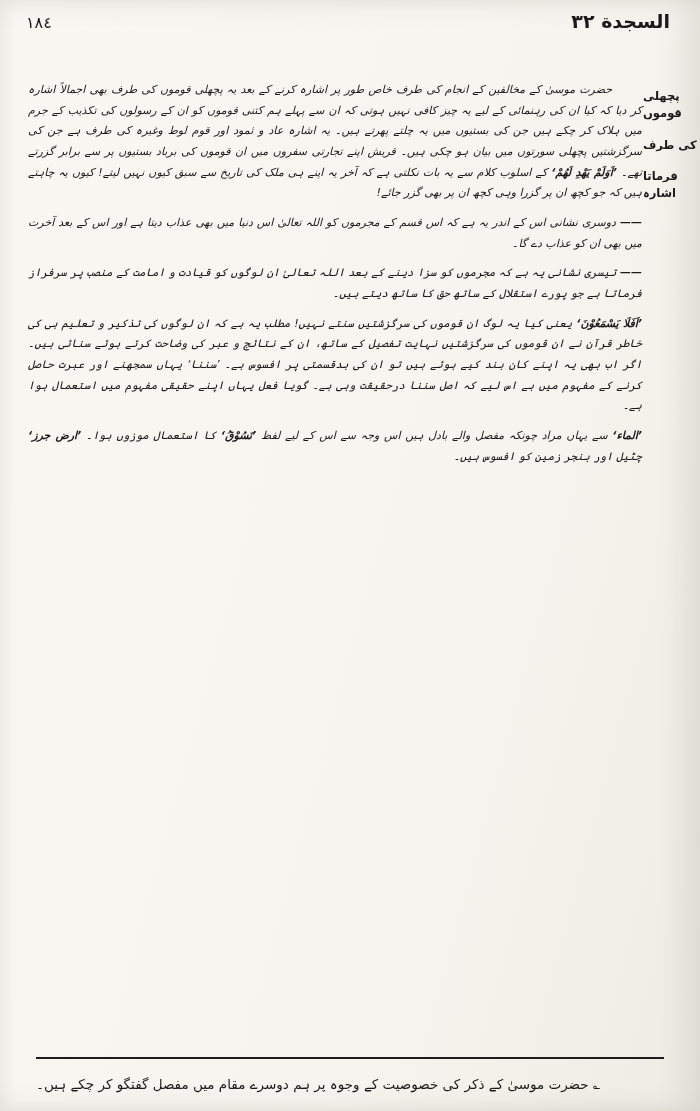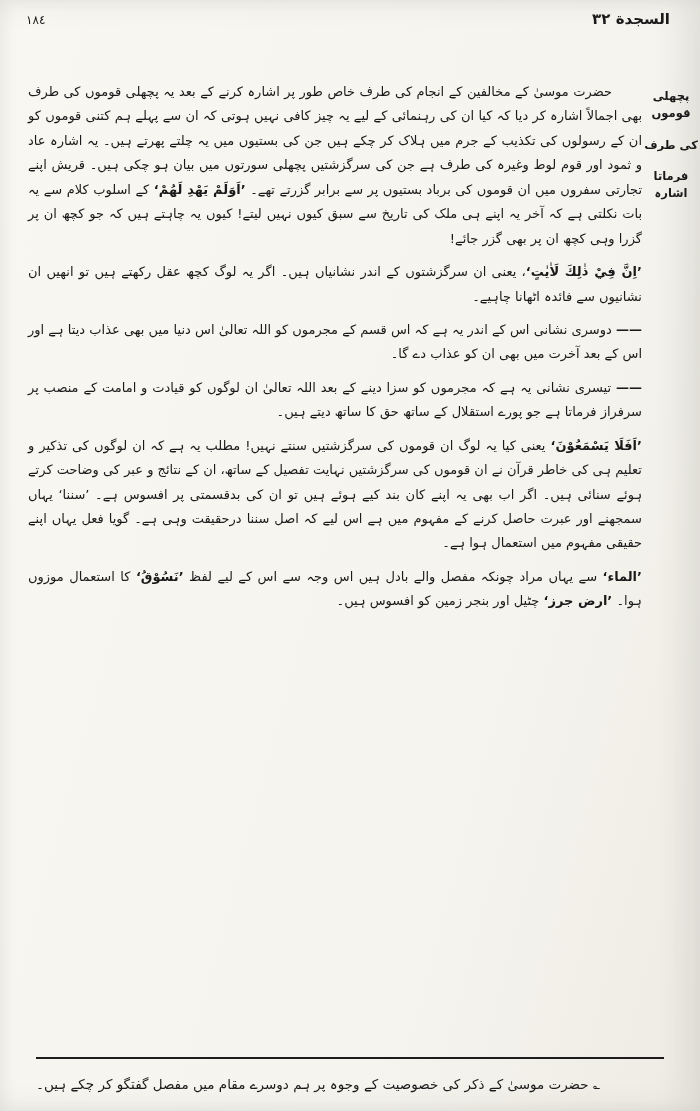--- a/index.html
+++ b/index.html
@@ -17,40 +17,41 @@
     direction: rtl;
     overflow: hidden;
   }
   .page-header {
     position: absolute;
     top: 10px; left: 26px; right: 30px;
     display: flex;
     justify-content: space-between;
     align-items: baseline;
   }
-  .surah { font-size: 15px; font-weight: bold; letter-spacing: 0; }
-  .page-num { font-size: 12px; }
+  .surah { font-size: 19px; font-weight: bold; letter-spacing: 0; }
+  .page-num { font-size: 16px; }
   .margin-notes {
     position: absolute;
     top: 88px; right: 1px;
     width: 56px;
     font-size: 11.5px;
     line-height: 1.5;
-    text-align: center;
+    text-align: left;
   }
   .mnote { margin-bottom: 14px; font-weight: bold; }
   .content {
     position: absolute;
     top: 80px; right: 58px; left: 28px;
   }
   .para {
-    font-size: 13px;
+    font-size: 11px;
     line-height: 1.88;
     text-align: justify;
     margin: 0 0 9px 0;
+    font-style: italic;
   }
   .indent { text-indent: 30px; }
   .aq { font-weight: bold; }
   .dashmark { font-weight: bold; letter-spacing: -2px; }
   .verse {
     font-size: 18px;
     font-weight: bold;
     line-height: 2.15;
     text-align: justify;
     margin: 4px 4px 12px 0;
@@ -86,21 +87,20 @@
   <aside class="margin-notes">
     <div class="mnote">پچھلی قوموں</div>
     <div class="mnote">کی طرف</div>
     <div class="mnote">فرماتا اشارہ</div>
   </aside>
 
   <main class="content">
 
     <p class="para indent"><span>حضرت موسیٰ کے مخالفین کے انجام کی طرف خاص طور پر اشارہ کرنے کے بعد یہ پچھلی قوموں کی طرف بھی اجمالاً اشارہ کر دیا کہ کیا ان کی رہنمائی کے لیے یہ چیز کافی نہیں ہوتی کہ ان سے پہلے ہم کتنی قوموں کو ان کے رسولوں کی تکذیب کے جرم میں ہلاک کر چکے ہیں جن کی بستیوں میں یہ چلتے پھرتے ہیں۔ یہ اشارہ عاد و ثمود اور قوم لوط وغیرہ کی طرف ہے جن کی سرگزشتیں پچھلی سورتوں میں بیان ہو چکی ہیں۔ قریش اپنے تجارتی سفروں میں ان قوموں کی برباد بستیوں پر سے برابر گزرتے تھے۔ </span><span class="aq">’اَوَلَمْ يَهْدِ لَهُمْ‘</span><span> کے اسلوب کلام سے یہ بات نکلتی ہے کہ آخر یہ اپنے ہی ملک کی تاریخ سے سبق کیوں نہیں لیتے! کیوں یہ چاہتے ہیں کہ جو کچھ ان پر گزرا وہی کچھ ان پر بھی گزر جائے!</span></p>
 
-    <p class="para"><span class="aq">’اِنَّ فِيْ ذٰلِكَ لَاٰيٰتٍ‘</span><span>، یعنی ان سرگزشتوں کے اندر نشانیاں ہیں۔ اگر یہ لوگ کچھ عقل رکھتے ہیں تو انھیں ان نشانیوں سے فائدہ اٹھانا چاہیے۔</span></p>
 
 
     <p class="para"><span class="dashmark">——</span><span> دوسری نشانی اس کے اندر یہ ہے کہ اس قسم کے مجرموں کو اللہ تعالیٰ اس دنیا میں بھی عذاب دیتا ہے اور اس کے بعد آخرت میں بھی ان کو عذاب دے گا۔</span></p>
 
     <p class="para"><span class="dashmark">——</span><span> تیسری نشانی یہ ہے کہ مجرموں کو سزا دینے کے بعد اللہ تعالیٰ ان لوگوں کو قیادت و امامت کے منصب پر سرفراز فرماتا ہے جو پورے استقلال کے ساتھ حق کا ساتھ دیتے ہیں۔</span></p>
 
     <p class="para"><span class="aq">’اَفَلَا يَسْمَعُوْنَ‘</span><span> یعنی کیا یہ لوگ ان قوموں کی سرگزشتیں سنتے نہیں! مطلب یہ ہے کہ ان لوگوں کی تذکیر و تعلیم ہی کی خاطر قرآن نے ان قوموں کی سرگزشتیں نہایت تفصیل کے ساتھ، ان کے نتائج و عبر کی وضاحت کرتے ہوئے سنائی ہیں۔ اگر اب بھی یہ اپنے کان بند کیے ہوئے ہیں تو ان کی بدقسمتی پر افسوس ہے۔ ’سننا‘ یہاں سمجھنے اور عبرت حاصل کرنے کے مفہوم میں ہے اس لیے کہ اصل سننا درحقیقت وہی ہے۔ گویا فعل یہاں اپنے حقیقی مفہوم میں استعمال ہوا ہے۔</span></p>
 
 
     <p class="para"><span class="aq">’الماء‘</span><span> سے یہاں مراد چونکہ مفصل والے بادل ہیں اس وجہ سے اس کے لیے لفظ </span><span class="aq">’نَسُوْقُ‘</span><span> کا استعمال موزوں ہوا۔ </span><span class="aq">’ارض جرز‘</span><span> چٹیل اور بنجر زمین کو افسوس ہیں۔</span></p>

